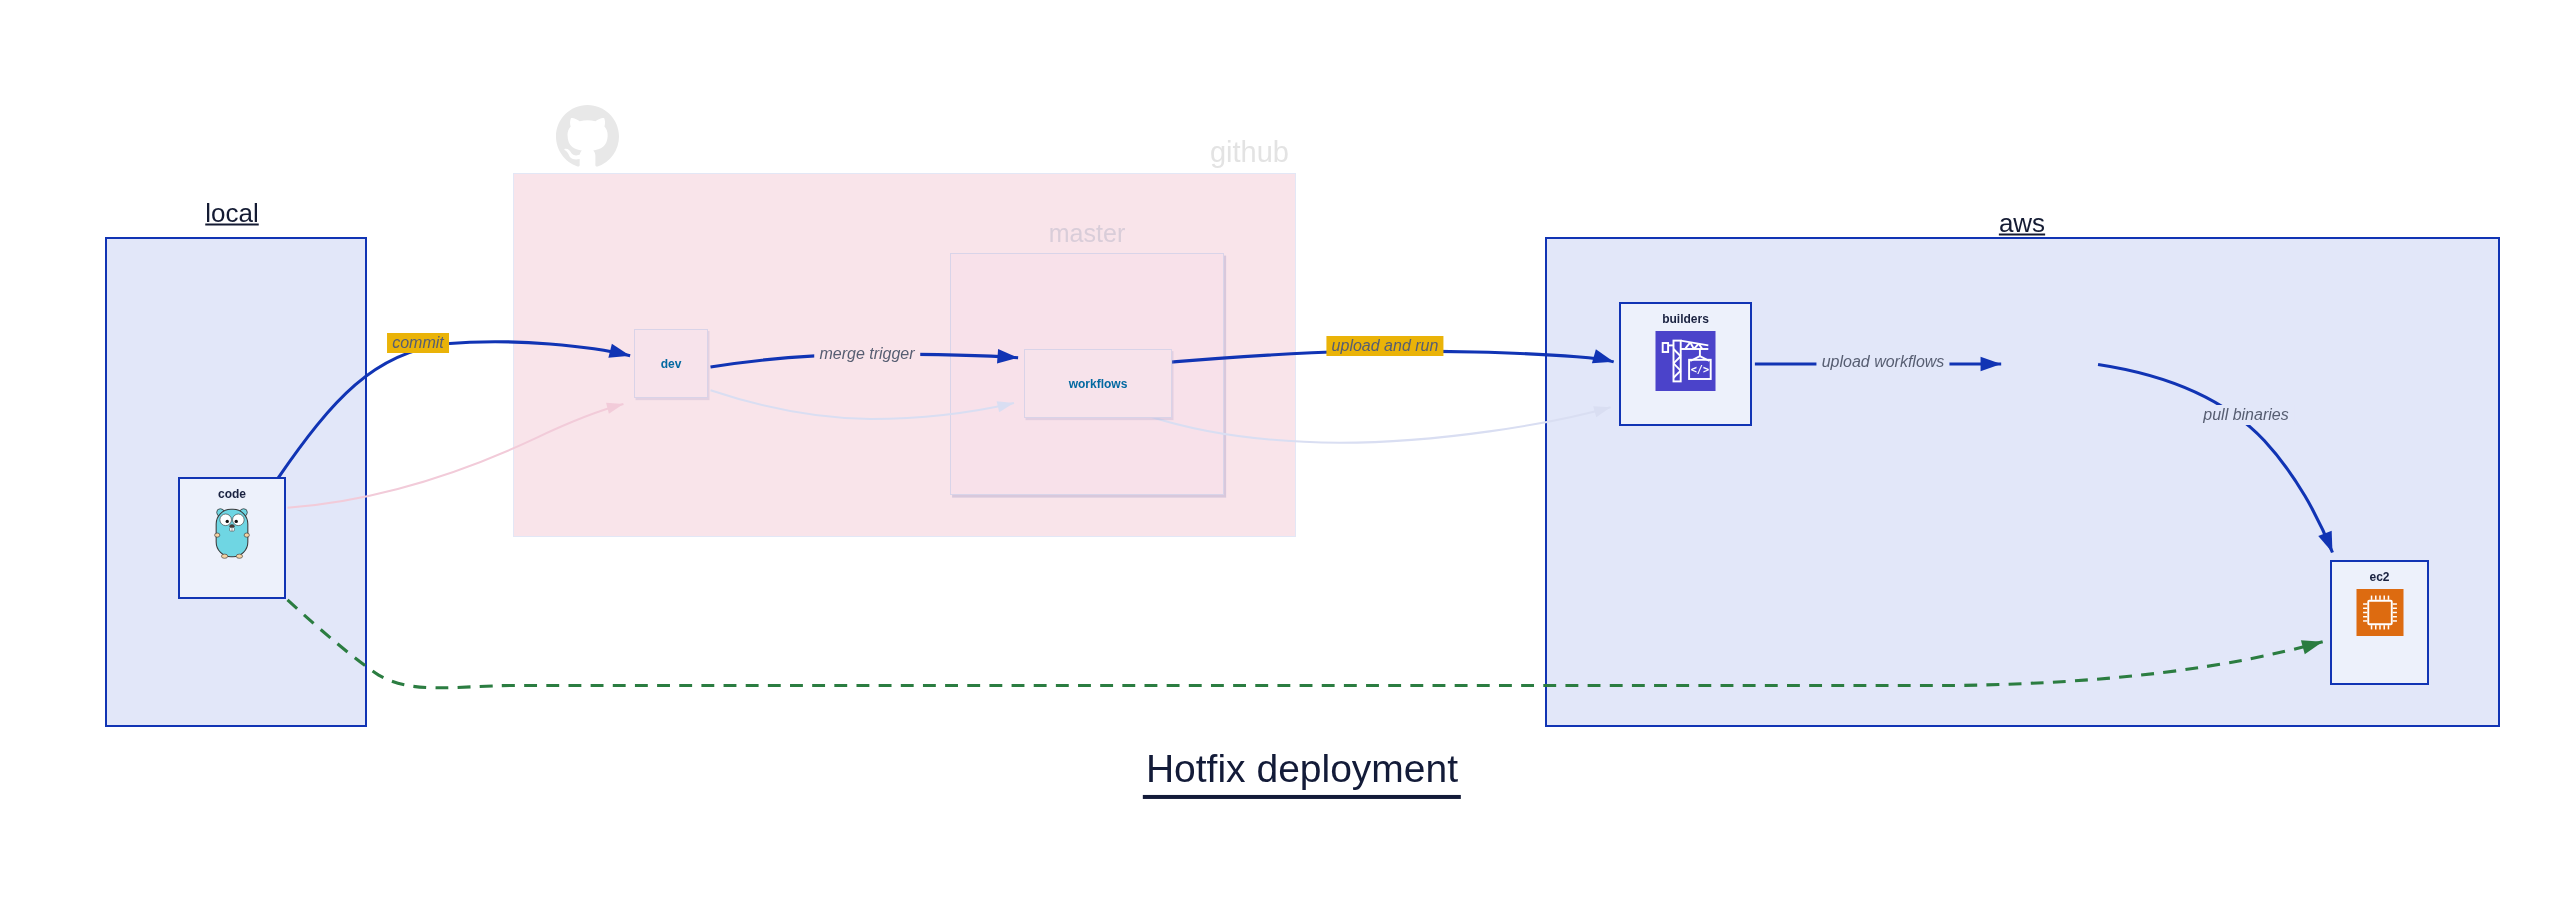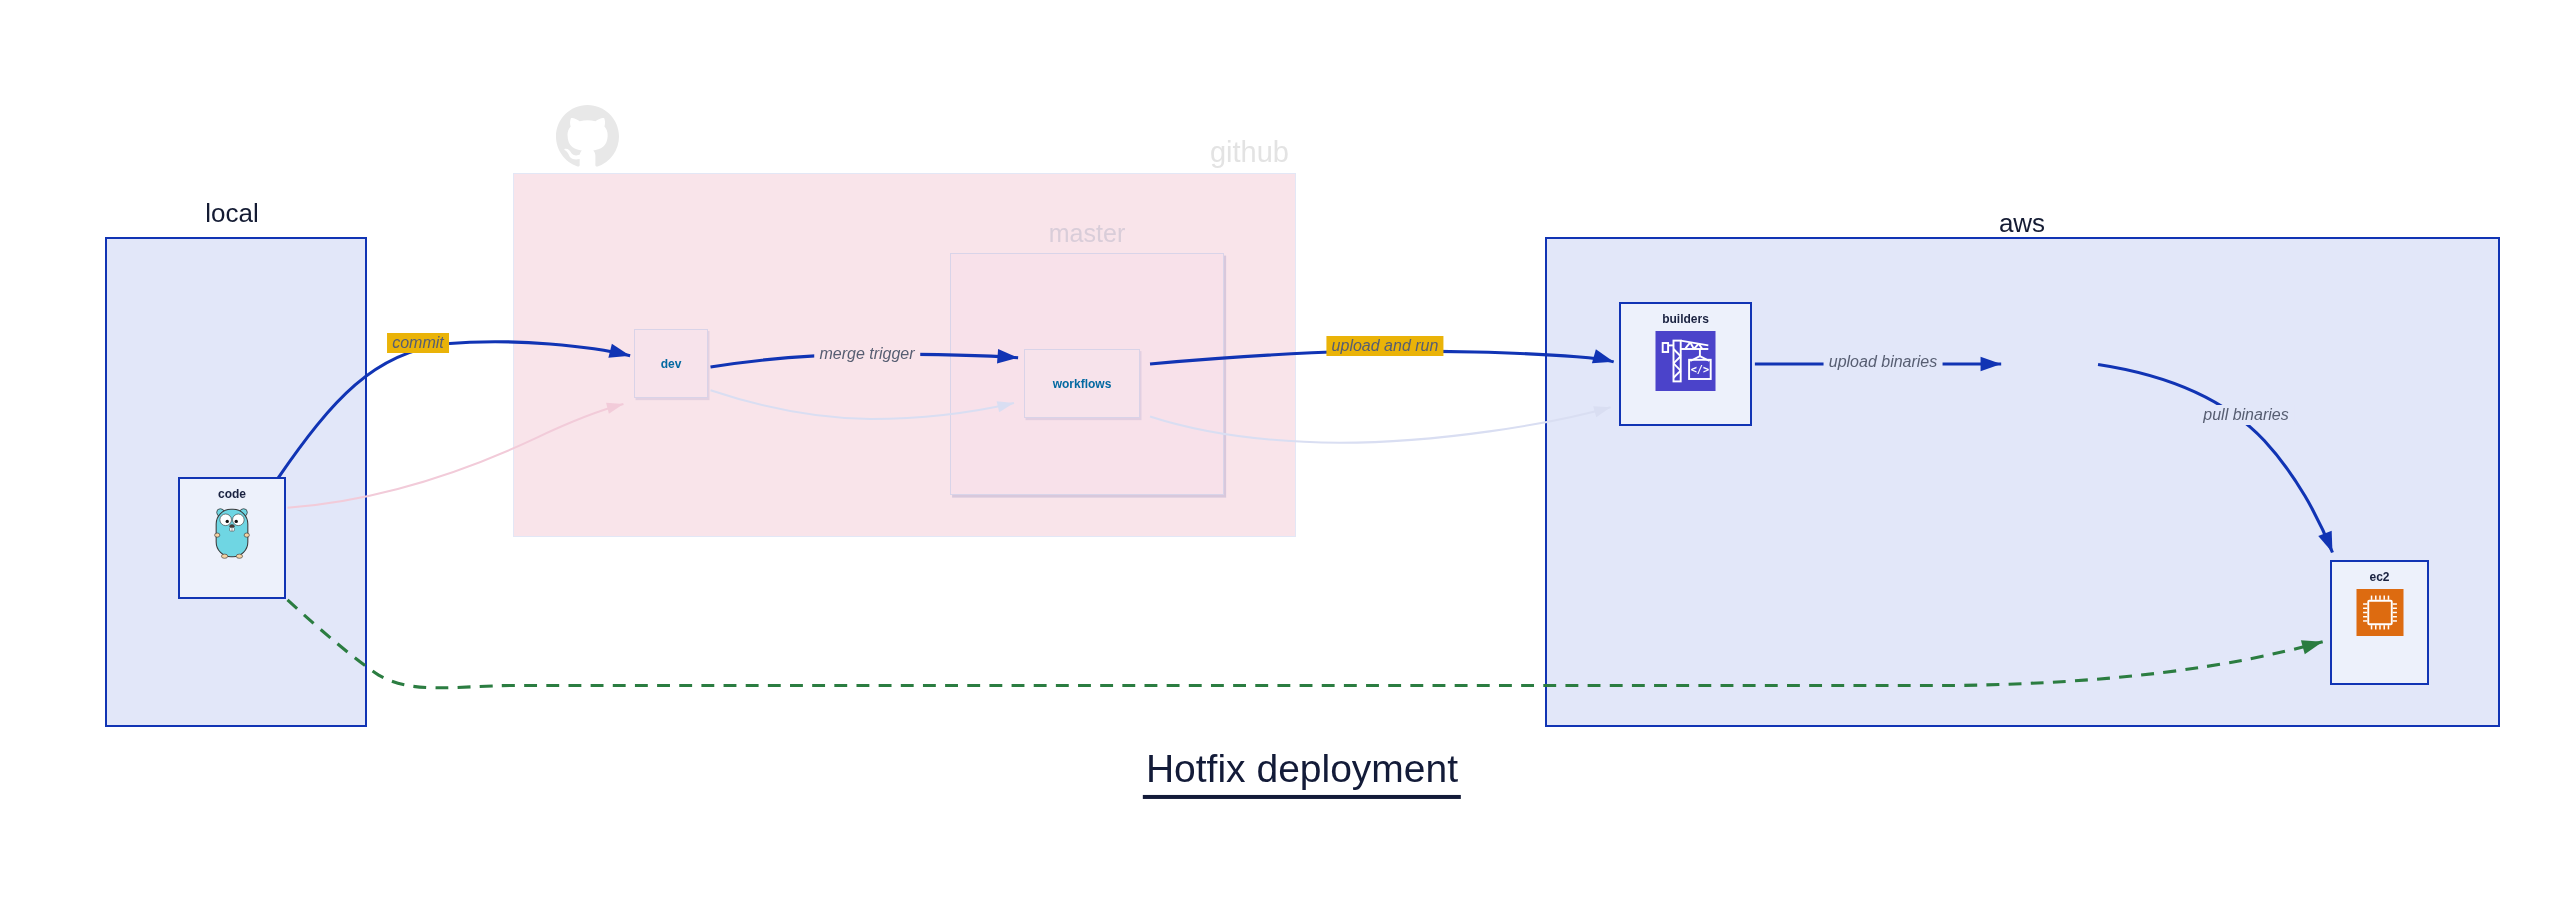--- a/index.html
+++ b/index.html
@@ -10,21 +10,21 @@
     font-family:"Liberation Sans","DejaVu Sans",sans-serif;
     overflow:hidden;
   }
   .abs{position:absolute;}
   
   .cluster{position:absolute;box-sizing:border-box;z-index:1;}
   .cluster-blue{background:#e2e7f9;border:2.1px solid #1134b4;}
   .cluster-pink{background:#f9e4ea;border:1.5px solid #e3e7f6;}
   .cluster-master{background:#f8e1ea;border:1.5px solid #d9d4e9;box-shadow:2.1px 2.6px 0 rgba(176,166,205,.45);}
   .cluster-label{position:absolute;z-index:2;transform:translate(-50%,-50%);font-size:26px;white-space:nowrap;}
-  .cluster-label.dark{color:#141b33;}
+  .cluster-label.dark{color:#141b33;text-decoration:underline;}
   .cluster-label.faint-gray{color:#e3e3e3;font-size:29px;}
   .cluster-label.faint-pink{color:#d9cdd9;font-size:25px;}
   
   .node{position:absolute;box-sizing:border-box;z-index:10;display:flex;flex-direction:column;align-items:center;}
   .node-blue{background:#edf1fb;border:2.6px solid #1134b4;}
   .node-faded{background:#f7e3eb;border:1.5px solid #d9d3e8;box-shadow:1.5px 2.1px 0 rgba(176,166,205,.30);justify-content:center;}
   .node-label{font-weight:bold;font-size:12px;color:#1a2240;margin-top:8.2px;white-space:nowrap;}
   .node-faded .node-label{color:#0369a1;margin-top:0;}
   .node-icon{margin-top:5.2px;}
   
@@ -110,21 +110,21 @@
       <ellipse cx="36" cy="37" rx="4.5" ry="3" fill="#4a3b35" stroke="#3a3a3a" stroke-width="1"></ellipse>
       <rect x="31.5" y="39.5" width="9" height="7" rx="2" fill="#ffffff" stroke="#3a3a3a" stroke-width="1"></rect>
       <line x1="36" y1="39.5" x2="36" y2="46.5" stroke="#3a3a3a" stroke-width="1"></line>
     </svg>
   </div>
 
   <div class="node node-faded" style="left:634px;top:329px;width:74px;height:69px;">
     <div class="node-label">dev</div>
   </div>
 
-  <div class="node node-faded" style="left:1024px;top:349px;width:116px;height:69px;">
+  <div class="node node-faded" style="left:1024px;top:349px;width:148px;height:69px;">
     <div class="node-label">workflows</div>
   </div>
 
   <div class="node node-blue" style="left:1619px;top:302px;width:133px;height:124px;">
     <div class="node-label">builders</div>
     <svg class="node-icon" width="61" height="60" viewBox="0 0 100 100">
       <rect x="0" y="0" width="100" height="100" fill="#4b43ca"></rect>
       <g stroke="#ffffff" stroke-width="3.2" fill="none">
         <rect x="12" y="20" width="9" height="15"></rect>
         <line x1="21" y1="24" x2="30" y2="24"></line>
@@ -175,19 +175,19 @@
           <line x1="77" y1="50" x2="86" y2="50"></line>
           <line x1="77" y1="59" x2="86" y2="59"></line>
           <line x1="77" y1="68" x2="86" y2="68"></line>
       </g>
     </svg>
   </div>
 
   <div class="edge-label bg-white" style="left:418px;top:343px;">commit</div>
   <div class="edge-label bg-pink" style="left:867px;top:354px;">merge trigger</div>
   <div class="edge-label bg-white" style="left:1385px;top:346px;">upload and run</div>
-  <div class="edge-label bg-aws" style="left:1883px;top:362px;">upload binaries</div>
+  <div class="edge-label bg-aws" style="left:1883px;top:362px;">upload workflows</div>
   <div class="edge-label bg-aws" style="left:2246px;top:415px;">pull binaries</div>
 
   <div id="title" style="left:1302px;top:773px;">Hotfix deployment</div>
 
 </div>
 
 
 </body></html>

